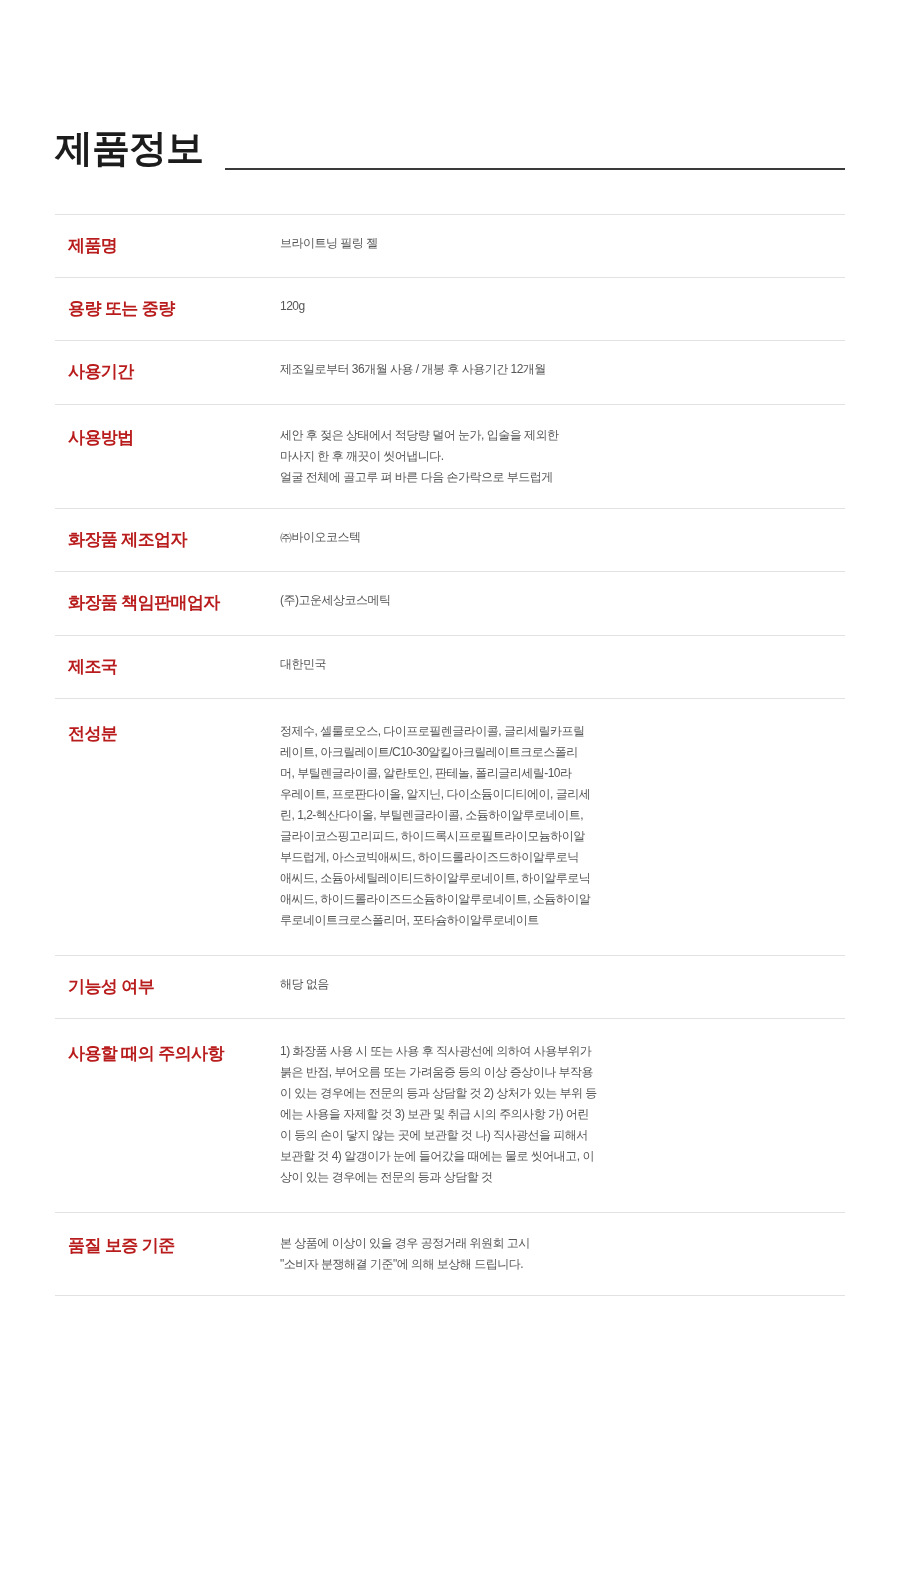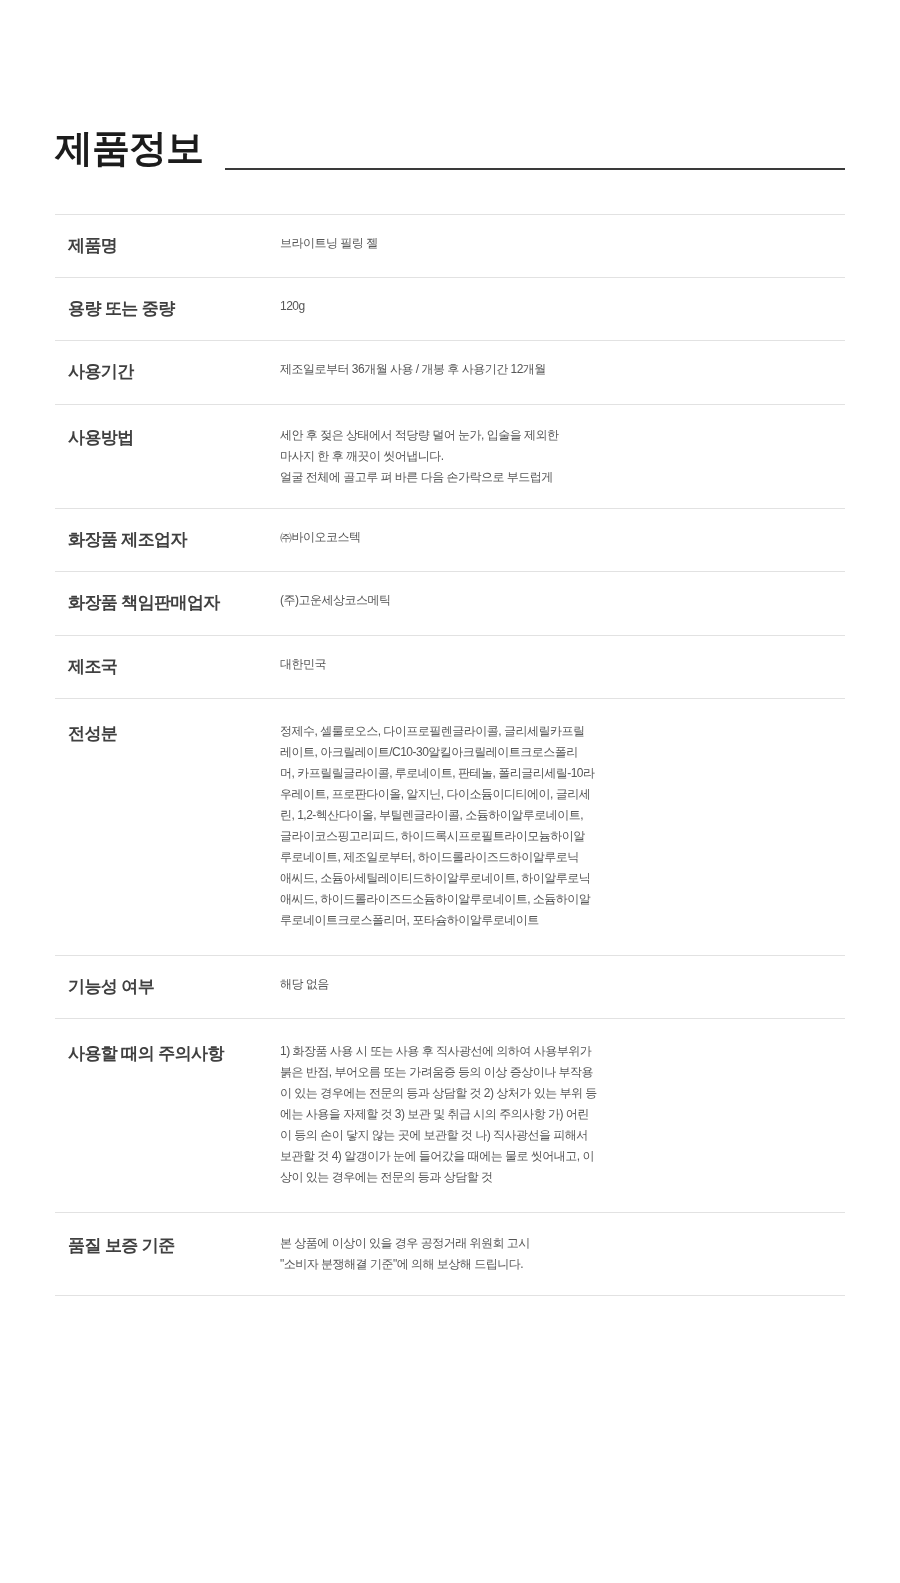--- a/index.html
+++ b/index.html
@@ -61,21 +61,21 @@
     border-bottom: 1px solid #e2e2e2;
   }
   .row-label {
     width: 225px;
     min-width: 225px;
     box-sizing: border-box;
     padding-left: 13px;
     padding-right: 10px;
     font-size: 17px;
     font-weight: 700;
-    color: #404040;
+    color: #b91c1c;
     letter-spacing: -0.6px;
     line-height: 1.55;
   }
   .row-value {
     flex: 1;
     font-size: 12px;
     font-weight: 400;
     color: #555555;
     letter-spacing: -0.5px;
     line-height: 1.75;
@@ -157,25 +157,25 @@
       <div class="row-value">
         <span class="line">대한민국</span>
       </div>
     </div>
 
     <div class="info-row row-block">
       <div class="row-label">전성분</div>
       <div class="row-value">
         <span class="line">정제수, 셀룰로오스, 다이프로필렌글라이콜, 글리세릴카프릴</span>
         <span class="line">레이트, 아크릴레이트/C10-30알킬아크릴레이트크로스폴리</span>
-        <span class="line">머, 카프릴릴글라이콜, 루로네이트, 판테놀, 폴리글리세릴-10라</span>
+        <span class="line">머, 부틸렌글라이콜, 알란토인, 판테놀, 폴리글리세릴-10라</span>
         <span class="line">우레이트, 프로판다이올, 알지닌, 다이소듐이디티에이, 글리세</span>
         <span class="line">린, 1,2-헥산다이올, 부틸렌글라이콜, 소듐하이알루로네이트,</span>
         <span class="line">글라이코스핑고리피드, 하이드록시프로필트라이모늄하이알</span>
-        <span class="line">루로네이트, 제조일로부터, 하이드롤라이즈드하이알루로닉</span>
+        <span class="line">부드럽게, 아스코빅애씨드, 하이드롤라이즈드하이알루로닉</span>
         <span class="line">애씨드, 소듐아세틸레이티드하이알루로네이트, 하이알루로닉</span>
         <span class="line">애씨드, 하이드롤라이즈드소듐하이알루로네이트, 소듐하이알</span>
         <span class="line">루로네이트크로스폴리머, 포타슘하이알루로네이트</span>
       </div>
     </div>
 
     <div class="info-row">
       <div class="row-label">기능성 여부</div>
       <div class="row-value">
         <span class="line">해당 없음</span>

